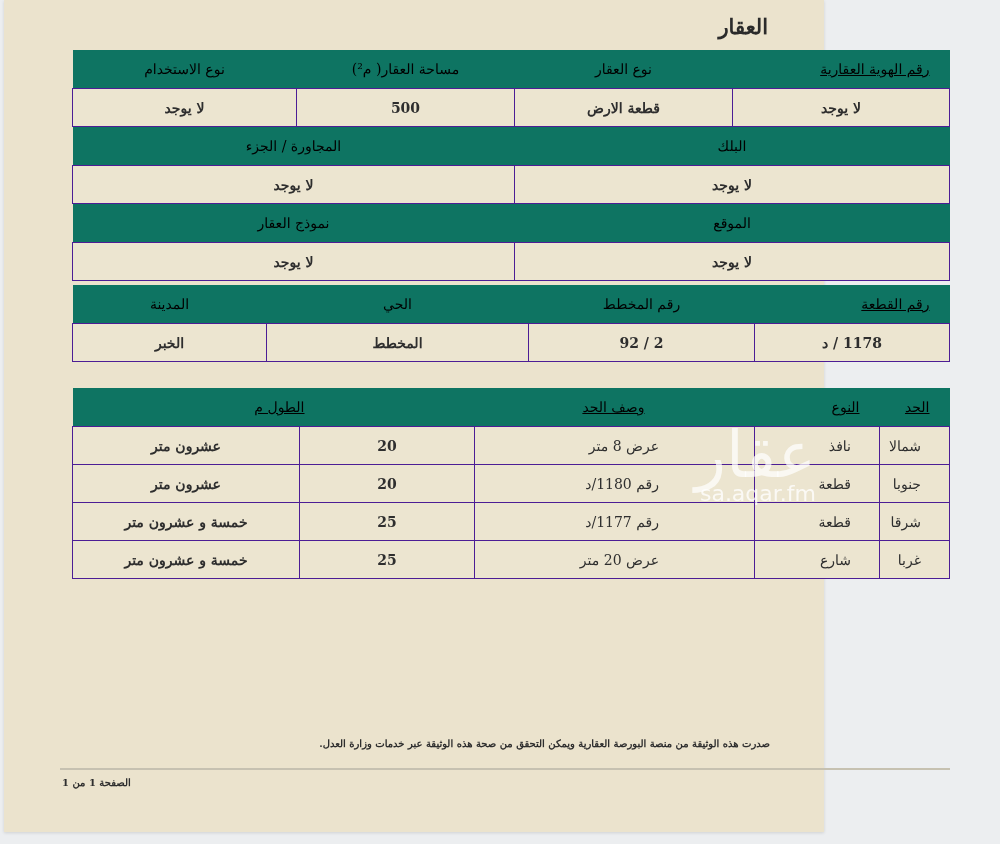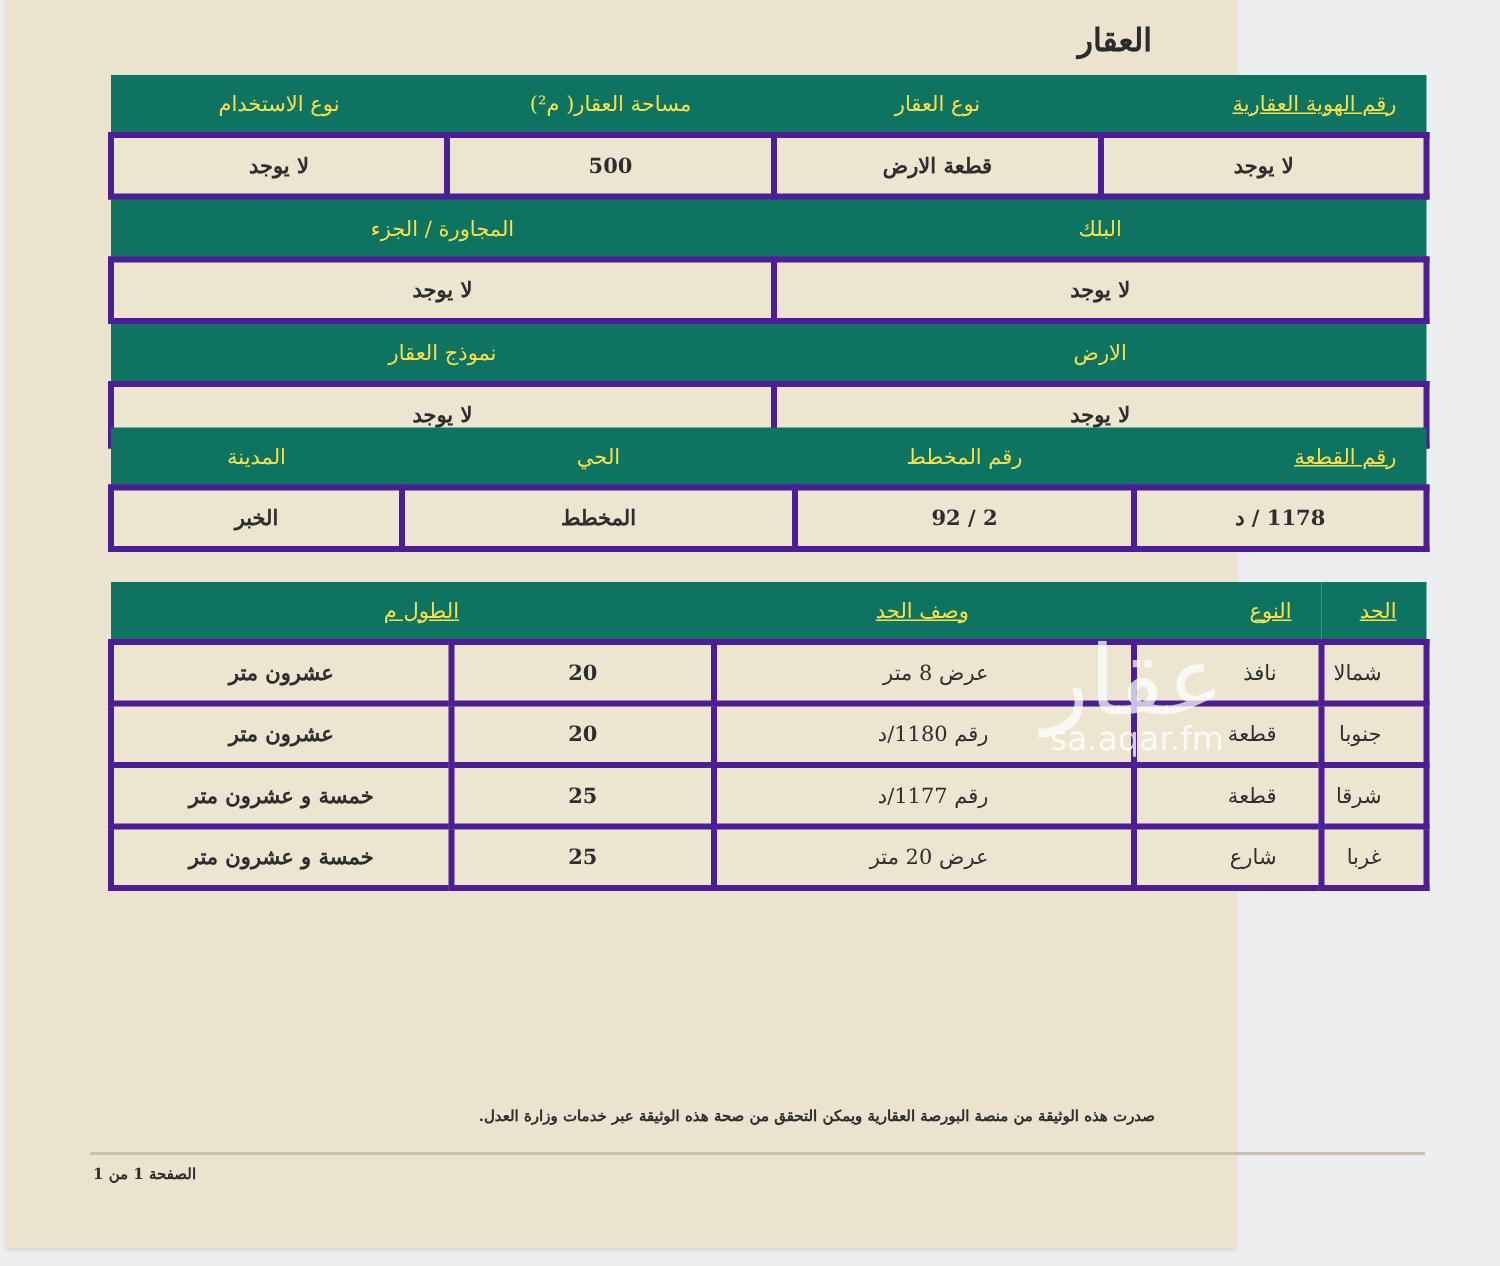--- a/index.html
+++ b/index.html
@@ -17,28 +17,28 @@
   .section-title {
     position:absolute; right:56px; top:14px;
     font-size:21px; font-weight:bold; color:#2b2b2b;
     direction:rtl;
   }
   .tbl {
     position:absolute; left:68px; width:877px;
     border-collapse:collapse; direction:rtl; table-layout:fixed;
   }
   .tbl th {
-    background:#0e7462; color:#fde047; font-weight:normal;
+    background:#0e7462; color:#000000; font-weight:normal;
     font-size:14px; height:38px; padding:0 10px; text-align:center;
     border:none;
   }
   .tbl td {
     font-size:14px; font-weight:bold; color:#2e2e2e; text-align:center;
     height:37px; padding:0 10px;
-    border:4px solid #4c1d95; background:#ece5d0;
+    border:1px solid #4c1d95; background:#ece5d0;
   }
   .tbl th.r { text-align:right; padding-right:20px;text-decoration:underline; }
   .tbl td.r { text-align:right; padding-right:28px; font-weight:normal; }
   .watermark {
     position:absolute; left:612px; top:420px; width:200px; height:100px;
     pointer-events:none; text-align:right;
   }
   .wm-logo { font-family:"DejaVu Sans", sans-serif; font-size:64px; color:rgba(255,255,255,0.72); line-height:70px; letter-spacing:2px;}
   .wm-url { font-family:"DejaVu Sans", sans-serif; font-size:22px; color:rgba(255,255,255,0.78); line-height:20px; margin-top:-6px;}
   .footer-line {
@@ -82,21 +82,21 @@
     </tr>
     <tr>
       <th colspan="2">البلك</th>
       <th colspan="2">المجاورة / الجزء</th>
     </tr>
     <tr>
       <td colspan="2">لا يوجد</td>
       <td colspan="2">لا يوجد</td>
     </tr>
     <tr>
-      <th colspan="2">الارض</th>
+      <th colspan="2">الموقع</th>
       <th colspan="2">نموذج العقار</th>
     </tr>
     <tr>
       <td colspan="2">لا يوجد</td>
       <td colspan="2">لا يوجد</td>
     </tr>
   </tbody>
     </table>
 
   <table class="tbl" style="top:285px;">

